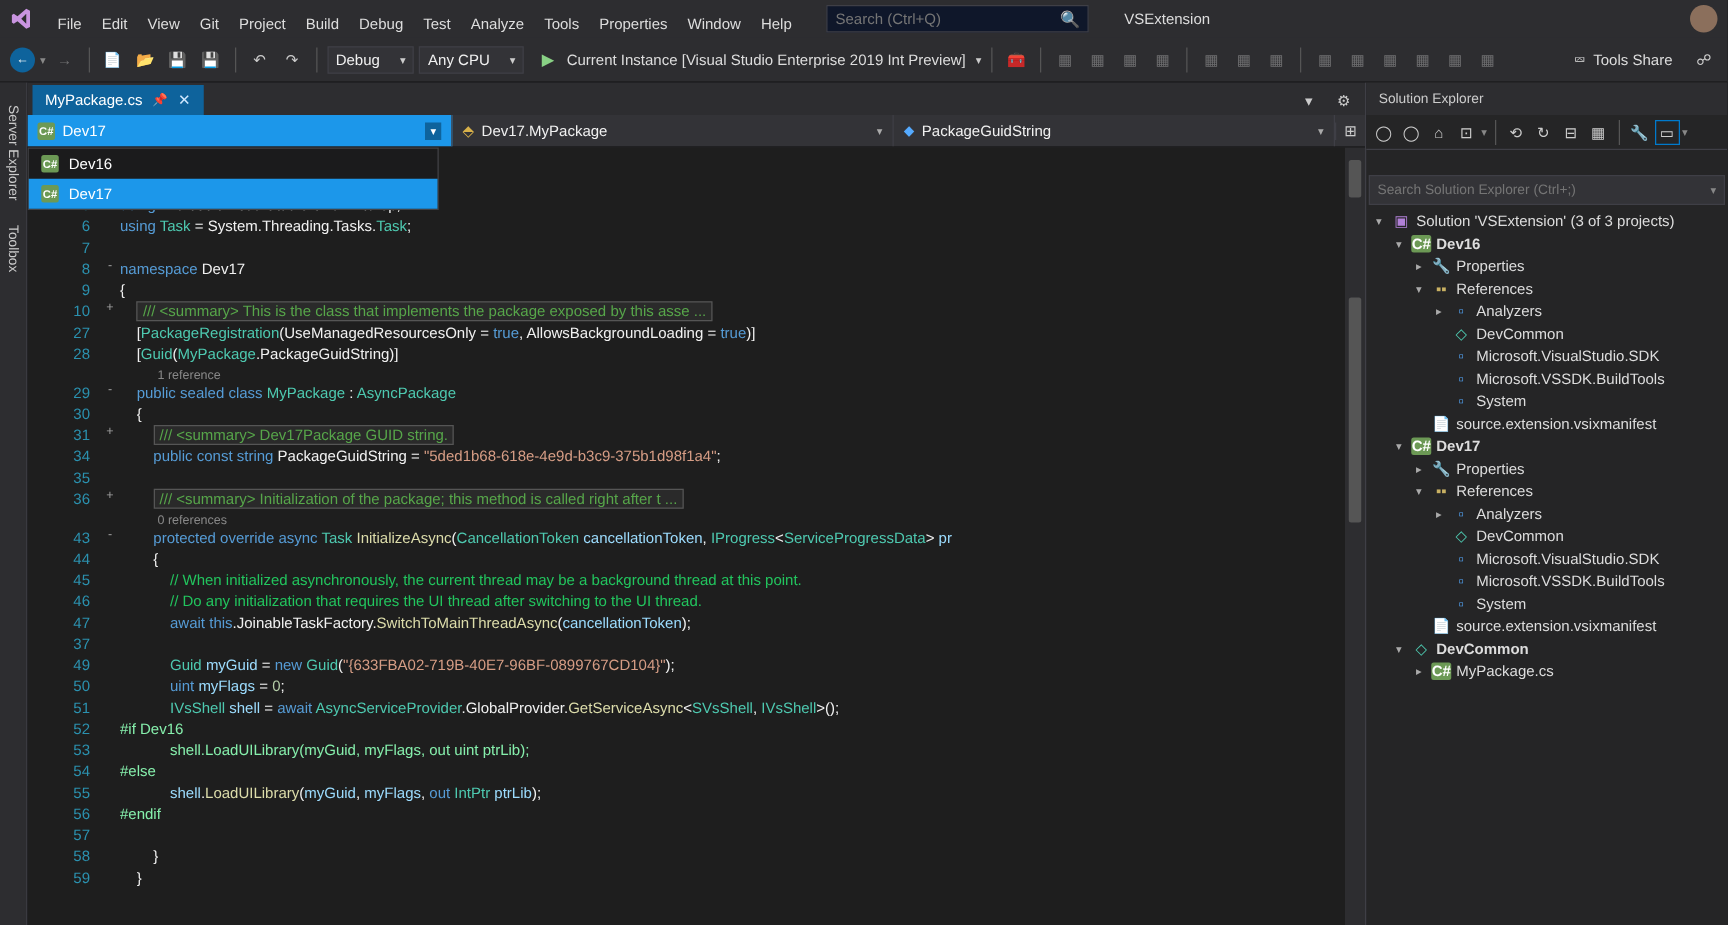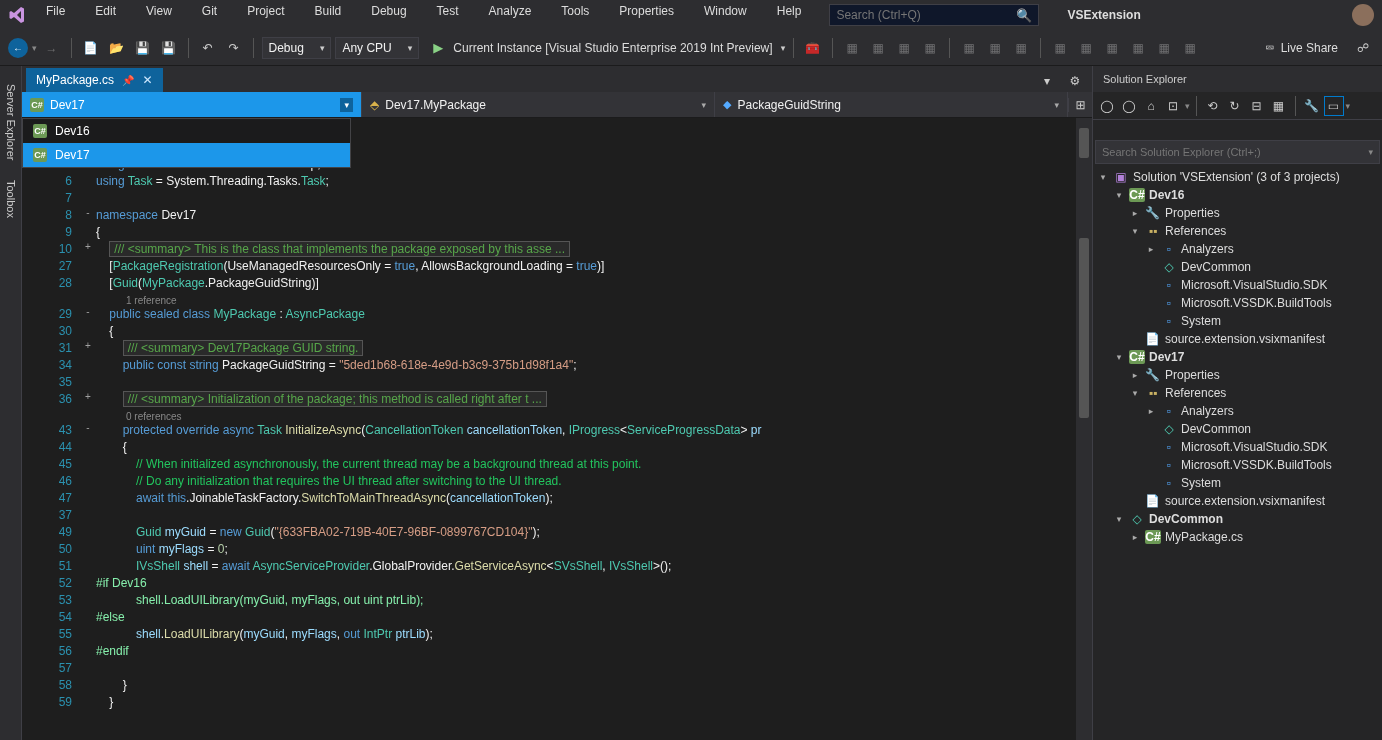--- a/index.html
+++ b/index.html
@@ -1,24 +1,24 @@
 <!DOCTYPE html>
 <html><head>
 <meta charset="utf-8">
 <style>
 *{margin:0;padding:0;box-sizing:border-box;font-family:'Segoe UI',Arial,sans-serif;font-size:12px}
 body{background:#2d2d30;color:#f1f1f1;width:1382px;height:740px;overflow:hidden;display:flex;flex-direction:column}
 .titlebar{height:30px;background:#2d2d30;display:flex;align-items:center;padding:0 8px;gap:4px}
 .vs-logo{width:18px;height:18px;display:flex;align-items:center;justify-content:center;margin-right:8px}
-.menu-bar{display:flex;gap:14px;align-items:flex-start;height:100%}
+.menu-bar{display:flex;gap:0;align-items:flex-end;height:100%}
 .menu-item{padding:4px 8px;cursor:pointer;color:#ddd}
 .search-box{margin-left:16px;width:210px;height:22px;background:#0f172a;border:1px solid #3f3f46;display:flex;align-items:center;padding:0 6px}
 .search-box input{background:transparent;border:none;color:#999;flex:1;outline:none;font-size:12px}
 .search-icon{color:#999;font-size:13px}
-.app-name{margin-left:24px;font-weight:700;color:#ddd}
+.app-name{margin-left:24px;font-weight:400;color:#ddd}
 .avatar{margin-left:auto;width:22px;height:22px;border-radius:50%;background:#8b6f5c}
 .toolbar{height:36px;background:#2d2d30;display:flex;align-items:center;padding:0 8px;gap:4px;border-bottom:1px solid #1b1b1c}
 .tbtn{width:22px;height:22px;display:flex;align-items:center;justify-content:center;cursor:pointer;color:#ccc}
 .tb-sep{width:1px;height:20px;background:#555;margin:0 4px}
 .nav-circle{width:20px;height:20px;border-radius:50%;background:#0e639c;display:flex;align-items:center;justify-content:center;color:#fff;font-size:10px;font-weight:bold}
 .dd{height:22px;background:#333337;border:1px solid #3f3f46;padding:0 6px;display:flex;align-items:center;gap:16px;cursor:pointer}
 .dd::after{content:'▾';color:#ccc;font-size:9px}
 .play{color:#89d185;font-size:13px;margin-left:4px}
 .run-label{color:#ddd;margin-right:4px}
 .live-share{margin-left:auto;display:flex;align-items:center;gap:6px;color:#ddd;cursor:pointer;padding:0 10px}
@@ -142,21 +142,21 @@
   <div class="tbtn disabled">▦</div>
   <div class="tb-sep"></div>
   <div class="tbtn disabled">▦</div>
   <div class="tbtn disabled">▦</div>
   <div class="tbtn disabled">▦</div>
   <div class="tbtn disabled">▦</div>
   <div class="tbtn disabled">▦</div>
   <div class="tbtn disabled">▦</div>
   <div class="live-share">
     <span>⮹</span>
-    <span>Live Share</span>
+    <span>Tools Share</span>
   </div>
   <div class="tbtn">☍</div>
 </div>
 
 <div class="main-area">
   <div class="left-rail" id="left-rail">
       <div class="rail-tab">Server Explorer</div>
       <div class="rail-tab">Toolbox</div>
     </div>
 

